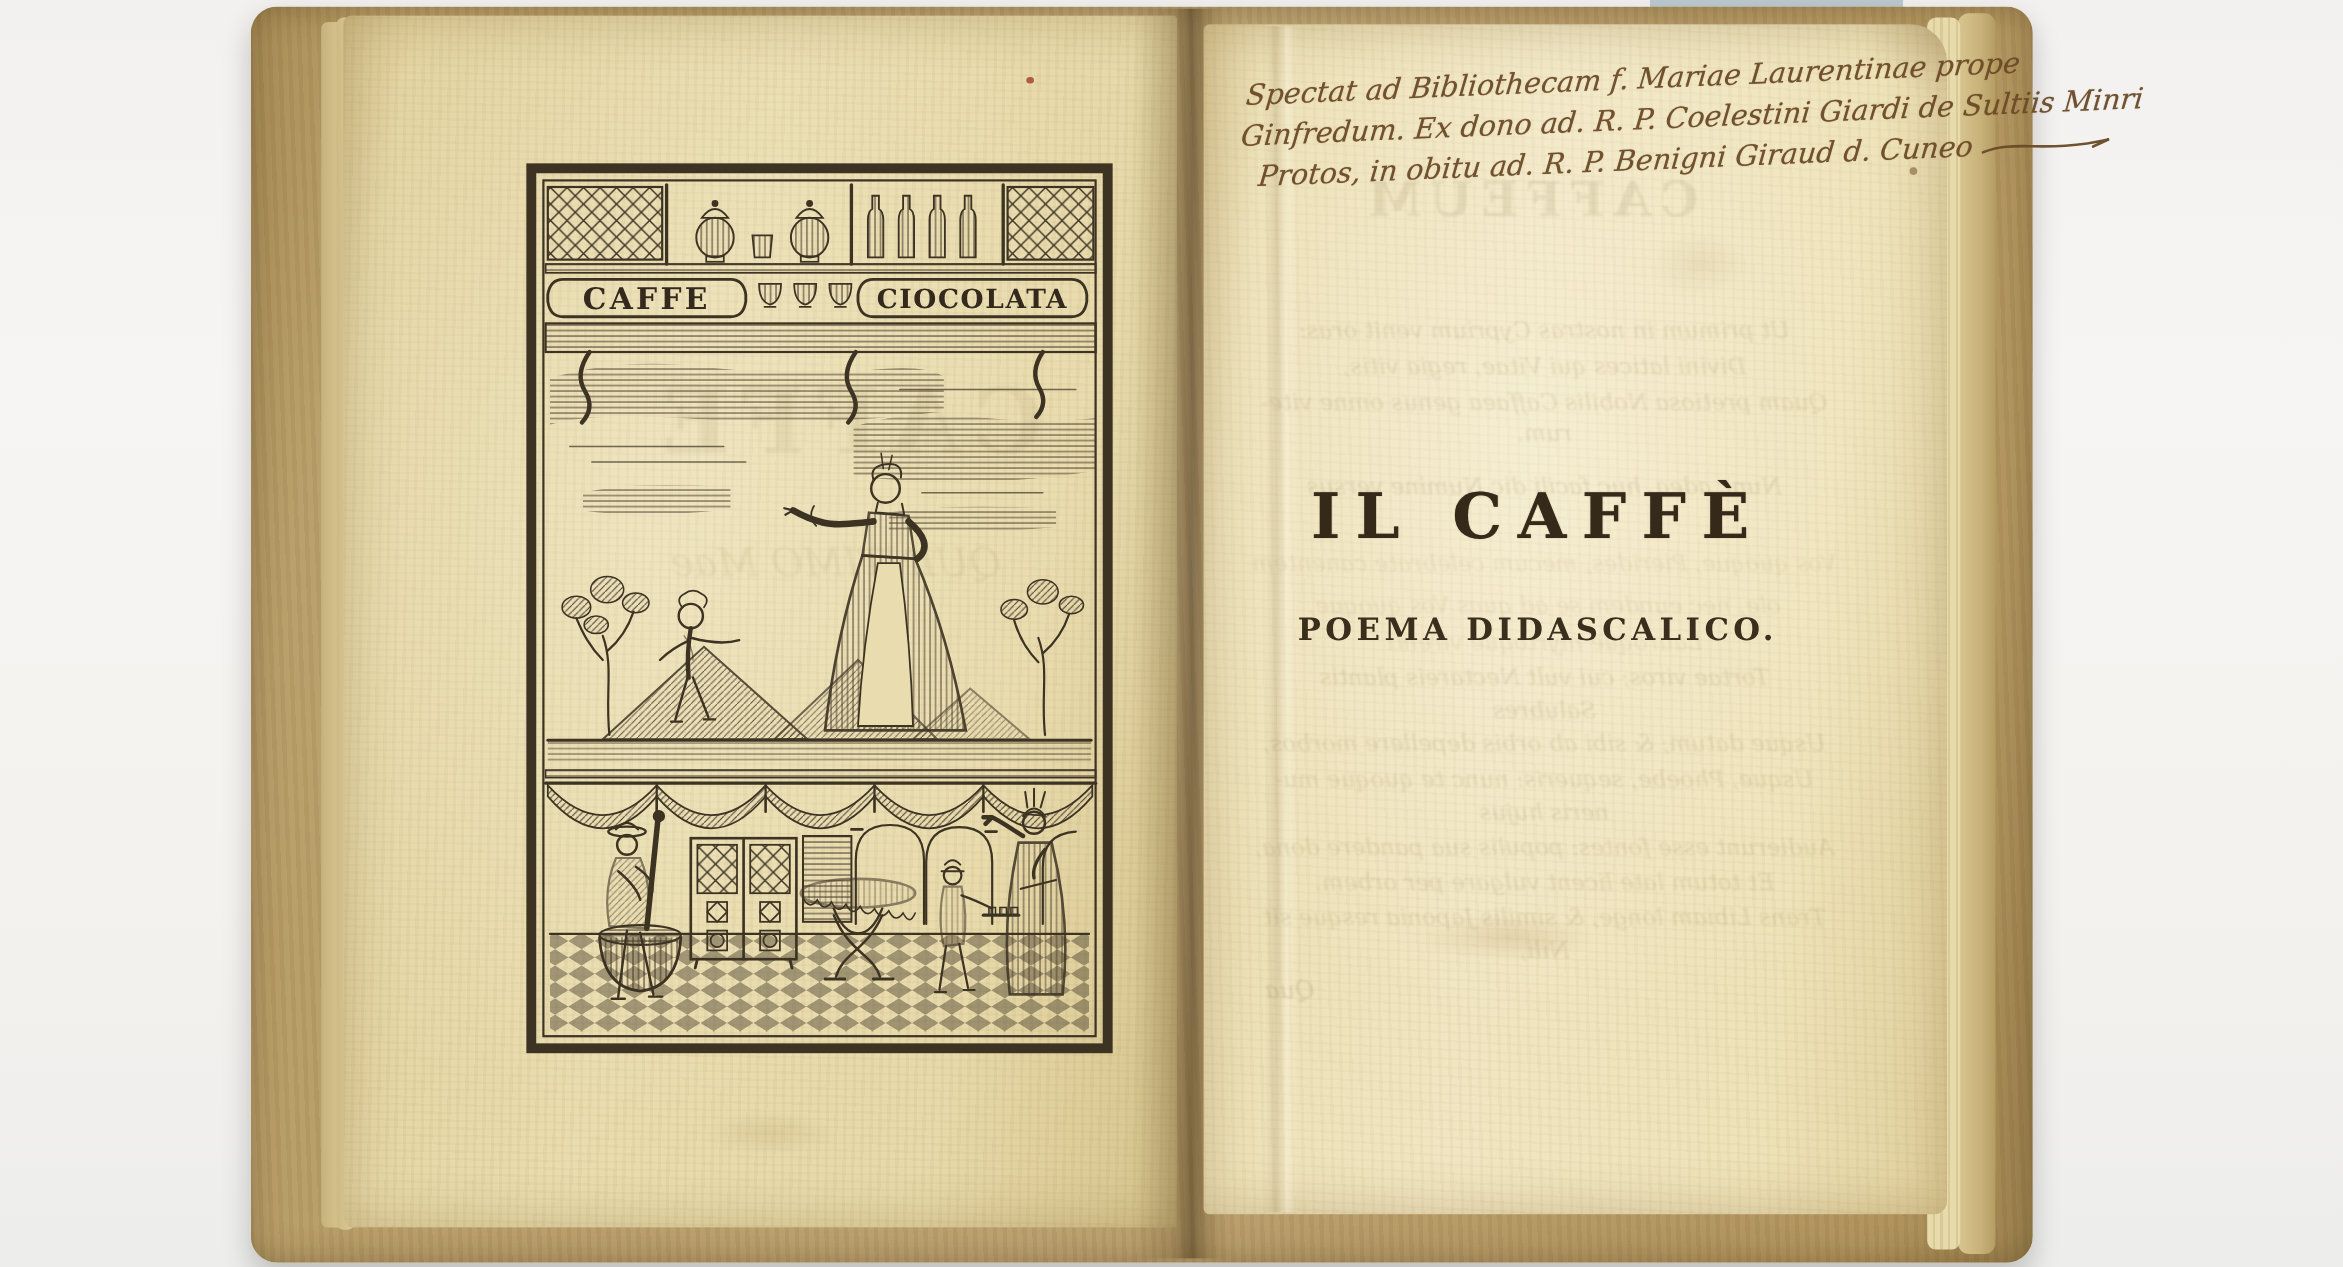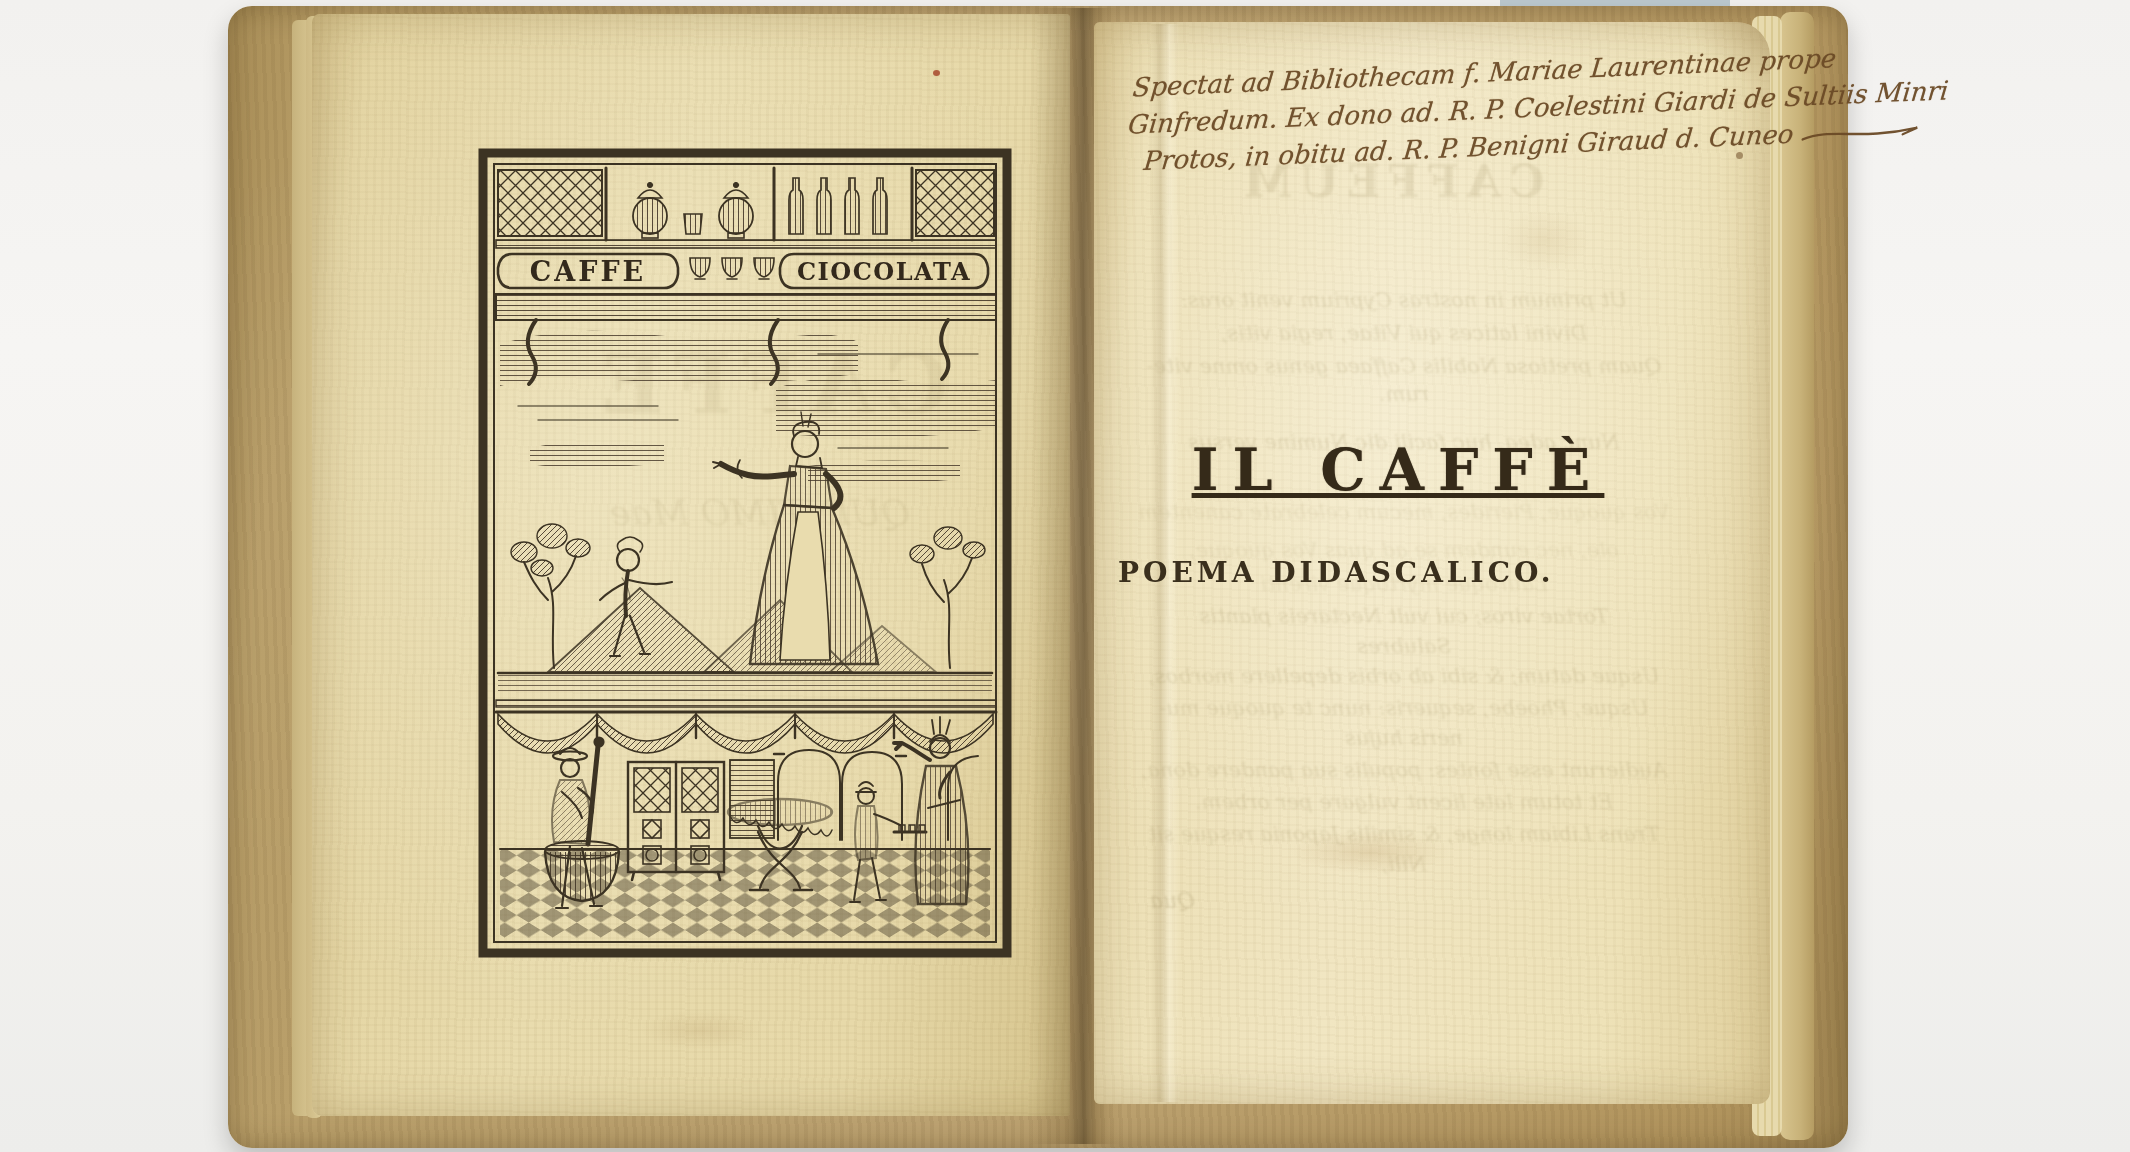--- a/index.html
+++ b/index.html
@@ -46,22 +46,22 @@
   
   .inscription{left:1134px;top:56px;width:640px;transform:rotate(-2.4deg);
     color:#6b4a26;font-style:italic;font-size:26px;line-height:37px;opacity:.95;}
   .inscription .hw{display:block;transform:skewX(-8deg);text-shadow:0 0 1px rgba(107,74,38,.55);white-space:nowrap;}
   .hw2{margin-left:-6px;}
   .hw3{margin-left:8px;}
   .flourish{display:inline-block;vertical-align:middle;margin-left:8px;}
 
   
   .title{left:1118px;top:436px;width:560px;text-align:center;color:#352a19;
-    font-size:57px;font-weight:bold;letter-spacing:14px;text-shadow:0 0 1px rgba(53,42,25,.6);text-decoration:underline;}
-  .subtitle{left:1118px;top:556px;width:560px;text-align:left;color:#3a2f1d;
+    font-size:57px;font-weight:bold;letter-spacing:14px;text-shadow:0 0 1px rgba(53,42,25,.6);}
+  .subtitle{left:1118px;top:556px;width:560px;text-align:center;color:#3a2f1d;
     font-size:28px;letter-spacing:4px;font-weight:bold;}
 
   
   .ghost{color:#8d7c4e;transform:scaleX(-1);filter:blur(1.1px);white-space:nowrap;}
   .gl{left:1124px;width:560px;text-align:center;font-size:21px;opacity:.17;font-style:italic;}
   .ghead{left:1180px;top:156px;width:420px;text-align:center;font-size:44px;letter-spacing:8px;opacity:.14;font-weight:bold;}
   .gcatch{left:1150px;top:888px;font-size:22px;opacity:.22;font-style:italic;}
   .lp-ghost1{left:560px;top:336px;width:420px;text-align:center;font-size:82px;font-weight:bold;letter-spacing:10px;opacity:.09;}
   .lp-ghost2{left:540px;top:492px;width:440px;text-align:center;font-size:36px;opacity:.10;font-style:italic;}
 

